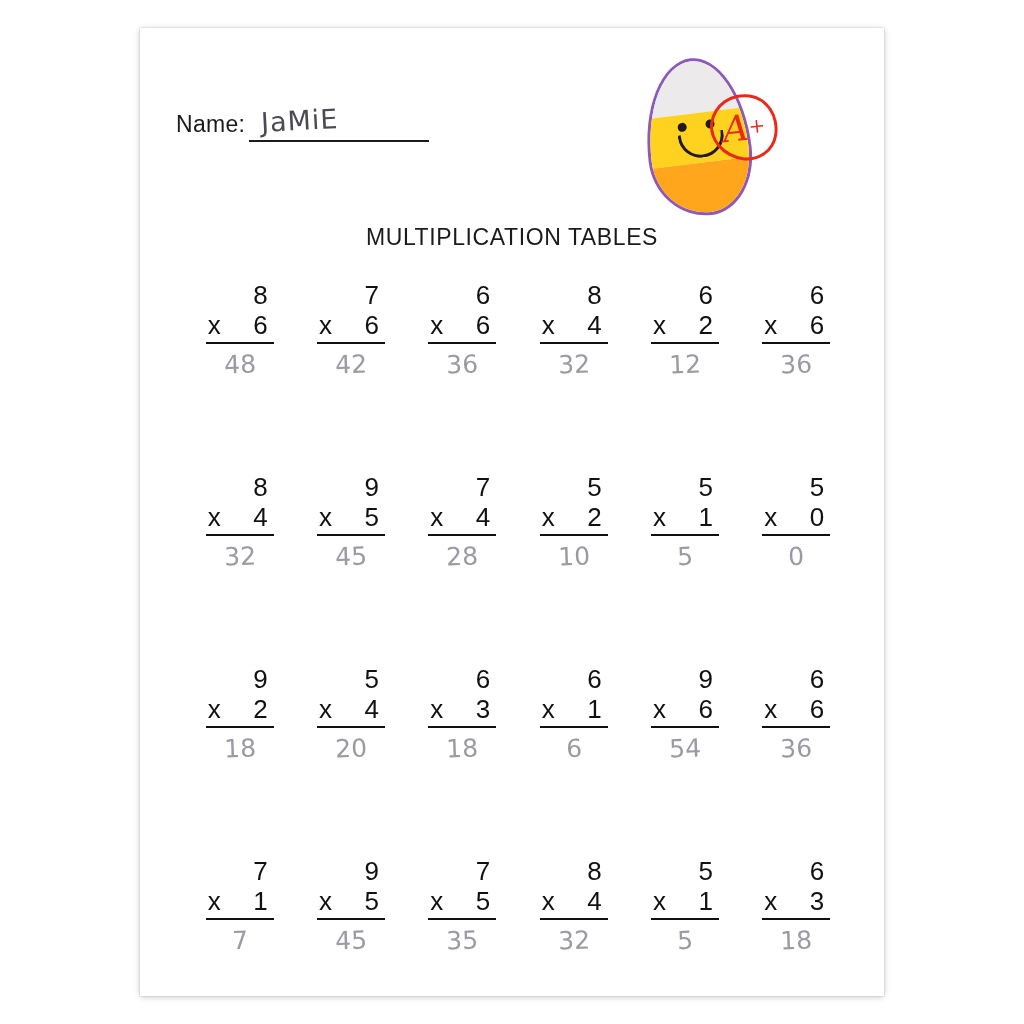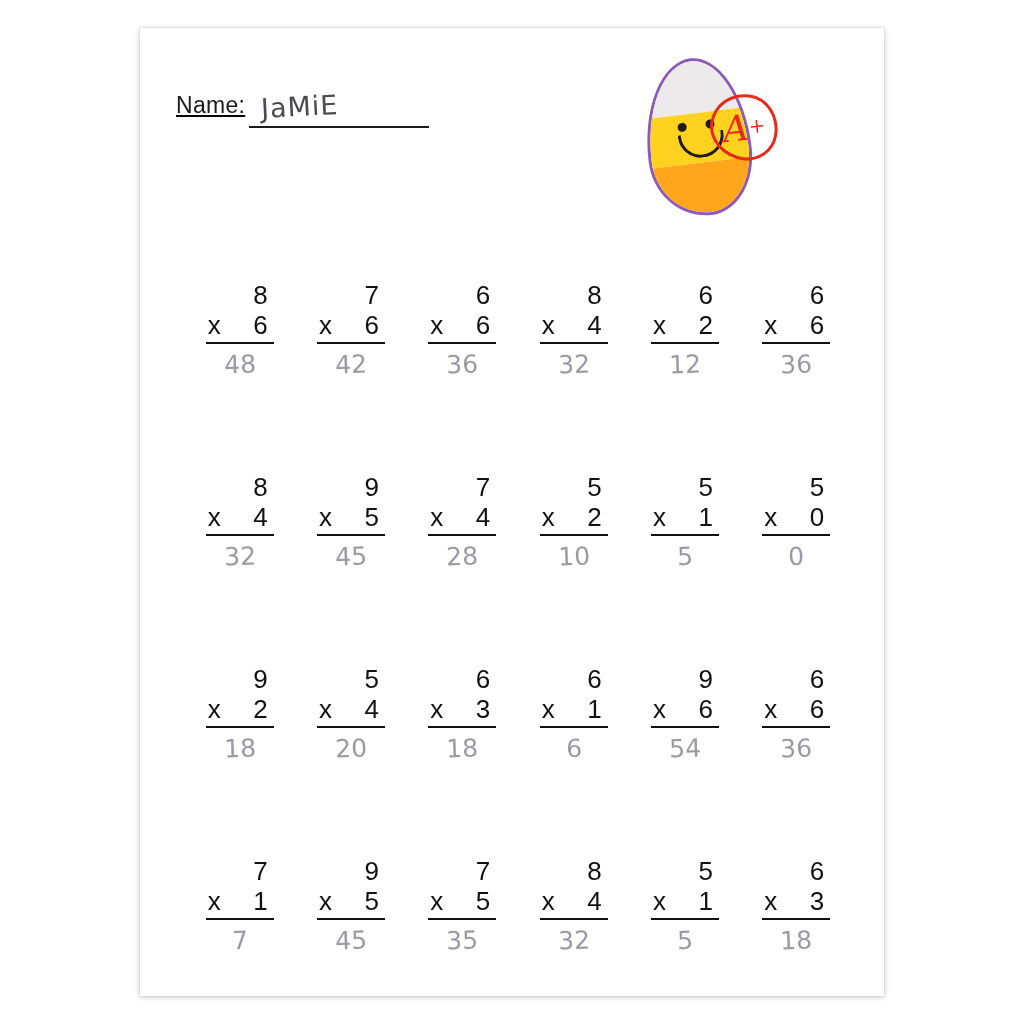--- a/index.html
+++ b/index.html
@@ -18,24 +18,23 @@
     width: 744px;
     height: 968px;
     background: #ffffff;
     box-shadow: 0 1px 6px rgba(0,0,0,0.22), 0 0 1px rgba(0,0,0,0.3);
   }
 
   
   .name-row {
     position: absolute;
     left: 36px;
-    top: 64px;
+    top: 78px;
     display: flex;
-    align-items: flex-start;
-    text-decoration: underline;
+    align-items: center;
   }
   .name-label {
     font-size: 23px;
     color: #1b1b1b;
     letter-spacing: .3px;
   }
   .name-blank {
     position: relative;
     width: 180px;
     height: 34px;
@@ -197,20 +196,21 @@
       <div class="eye left"></div>
       <div class="eye right"></div>
       <div class="mouth"></div>
     </div>
     <div class="grade">
       <div class="grade-circle"></div>
       <div class="grade-text">A<sup style="font-size: 20px;">+</sup></div>
     </div>
   </div>
 
+  <div class="title">MULTIPLICATION TABLES</div>
 
   <div class="grid">
 
     <div class="problem">
         <div class="prob-inner">
       <div class="top-num">8</div>
       <div class="bottom-row">
             <span>x</span>
             <span>6</span>
           </div>

